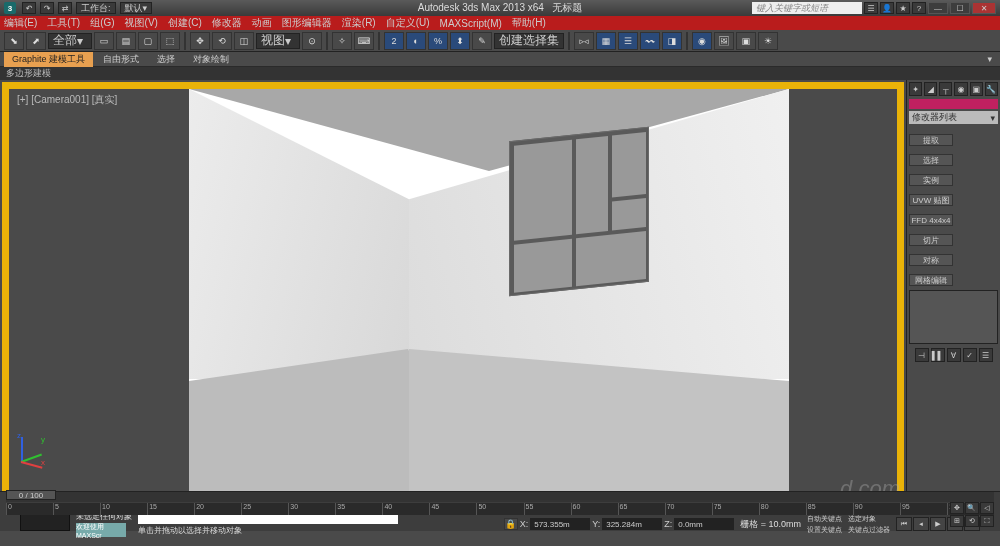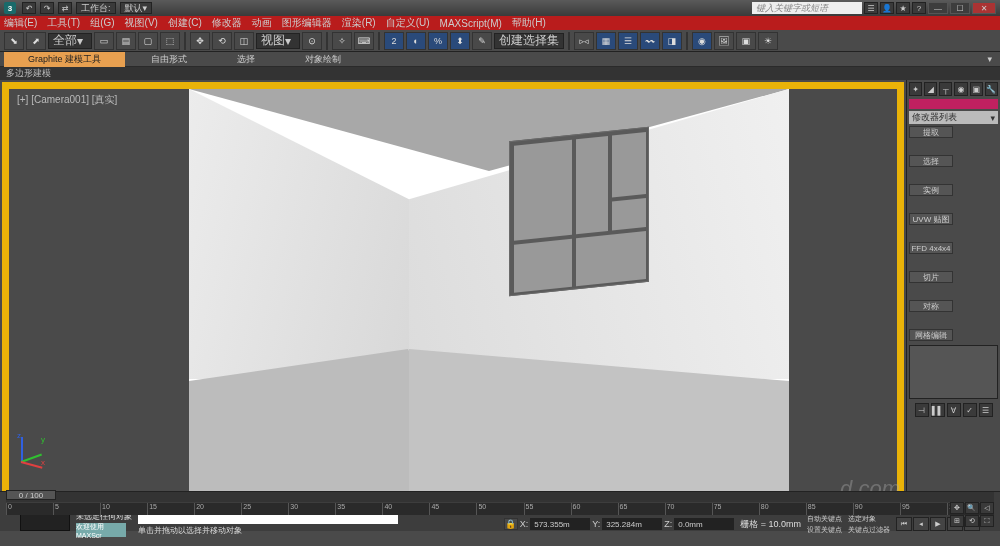--- a/index.html
+++ b/index.html
@@ -19,21 +19,21 @@
 .menubar { height:14px; background:#b91c1c; display:flex; align-items:center; padding:0 4px; gap:10px; font-size:10px;}
 .menubar span { white-space:nowrap;}
 
 .toolbar { height:22px; background:#4a4a4a; border-bottom:1px solid #222; display:flex; align-items:center; padding:0 4px; gap:2px;}
 .tool { width:20px; height:18px; background:#494949; border:1px solid #333; display:flex; align-items:center; justify-content:center; font-size:9px; color:#ddd;}
 .sep { width:2px; height:18px; background:#333; margin:0 2px;}
 .dropdown { height:16px; background:#333; border:1px solid #222; padding:0 4px; display:flex; align-items:center; font-size:12px; min-width:44px;}
 .tool.blue { background:#2a4a7a;}
 
 .ribbon-tabs { height:15px; background:#4a4a4a; display:flex; align-items:center; gap:2px; padding:0 4px; border-bottom:1px solid #2a2a2a;}
-.rtab { padding:1px 24px; font-size:9px; }
+.rtab { padding:1px 8px; font-size:9px; }
 .rtab.active { background:#e8a050; color:#222;}
 .ribbon-body { height:13px; background:#333; padding:0 6px; display:flex; align-items:center; font-size:9px; color:#bbb;}
 
 .workspace { position:absolute; top:80px; left:0; right:0; bottom:40px; display:flex;}
 .viewport-wrap { flex:1; position:relative; background:#4a4a4a; padding:2px;}
 .viewport { width:100%; height:100%; border:7px solid #eab308; position:relative; background:#4a4a4a; overflow:hidden;}
 .viewport-label { position:absolute; top:4px; left:8px; font-size:10px; color:#bbb; z-index:10;}
 
 .room { position:absolute; left:180px; top:0; width:600px; height:420px; background:#fff; overflow:hidden;}
 .ceiling { position:absolute; width:0; height:0; top:0; left:0; border-left:300px solid transparent; border-right:300px solid transparent; border-top:82px solid #a8a8a8;}
@@ -57,21 +57,21 @@
 .axis-gizmo span{position:absolute;font-size:8px;}
 .axis-gizmo .zl{left:0;top:0;color:#3060e0;}
 .axis-gizmo .yl{left:24px;top:4px;color:#30c030;}
 .axis-gizmo .xl{left:24px;bottom:0;color:#e04040;}
 
 .side-panel { width:94px; background:#4a4a4a; border-left:1px solid #222; display:flex; flex-direction:column; padding:2px;}
 .sp-tabs { display:flex; gap:2px; height:15px; justify-content:flex-end;}
 .sp-tab { width:14px; height:14px; background:#3a3a3a; border:1px solid #222; display:flex; align-items:center; justify-content:center; font-size:8px;}
 .sp-swatch { height:10px; background:#c02060; margin:2px 0;}
 .sp-drop { height:13px; background:#bbb; color:#333; font-size:9px; display:flex; align-items:center; padding:0 3px; justify-content:space-between;}
-.sp-btns { display:flex; flex-wrap:wrap; gap:17px; margin-top:2px;}
+.sp-btns { display:flex; flex-wrap:wrap; gap:8px; margin-top:10px;}
 .sp-btn { width:44px; height:12px; background:#555; border:1px solid #333; font-size:8px; display:flex; align-items:center; justify-content:center; color:#ccc;}
 .sp-preview { height:54px; background:#555; border:1px solid #222; margin-top:4px;}
 .sp-trans { display:flex; gap:2px; margin-top:4px; justify-content:center;}
 .tr-btn{ width:14px; height:14px; background:#3a3a3a; border:1px solid #222; font-size:8px; display:flex; align-items:center;justify-content:center;}
 
 .timeline { position:absolute; left:0; right:0; bottom:15px; height:40px; background:#3d3d3d; border-top:1px solid #222;}
 .tl-slider { height:10px; background:#333; position:relative; margin:0 6px;}
 .tl-track { height:12px; background:#2a2a2a; margin:1px 6px; position:relative; display:flex;}
 .tl-ticks { position:absolute; inset:0; display:flex;}
 .tl-tick { flex:1; border-left:1px solid #555; font-size:7px; color:#aaa; padding-left:1px;}
@@ -92,20 +92,23 @@
 <div class="titlebar">
   <div class="app-icon">3</div>
   <div class="title-btns">
     <div class="tb-ico">↶</div>
     <div class="tb-ico">↷</div>
     <div class="tb-ico">⇄</div>
     <div class="tb-small">
         <span>工作台:</span>
       </div>
     <div class="tb-small"><span>默认</span> ▾</div>
+  </div>
+  <div class="title-center">
+    <span>Autodesk 3ds Max 2013 x64</span>&nbsp;&nbsp;&nbsp;<span>无标题</span>
   </div>
   <div class="title-right">
     <div class="searchbox">
         <span>键入关键字或短语</span>
       </div>
     <div class="tb-ico">☰</div>
     <div class="tb-ico">👤</div>
     <div class="tb-ico">★</div>
     <div class="tb-ico">?</div>
     <div class="win-btn">—</div>

